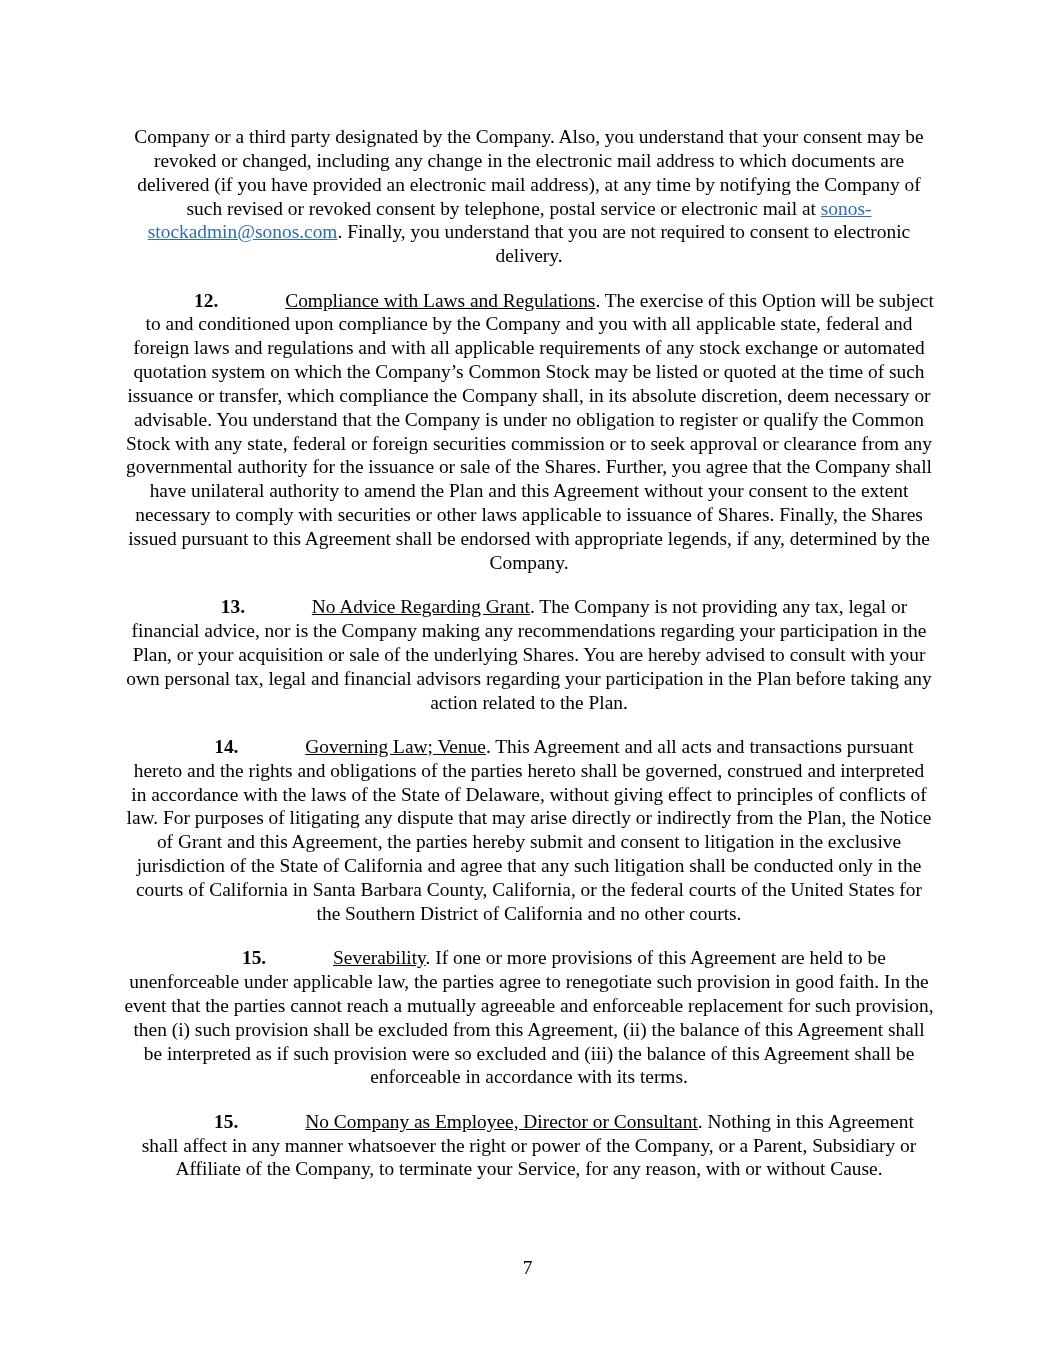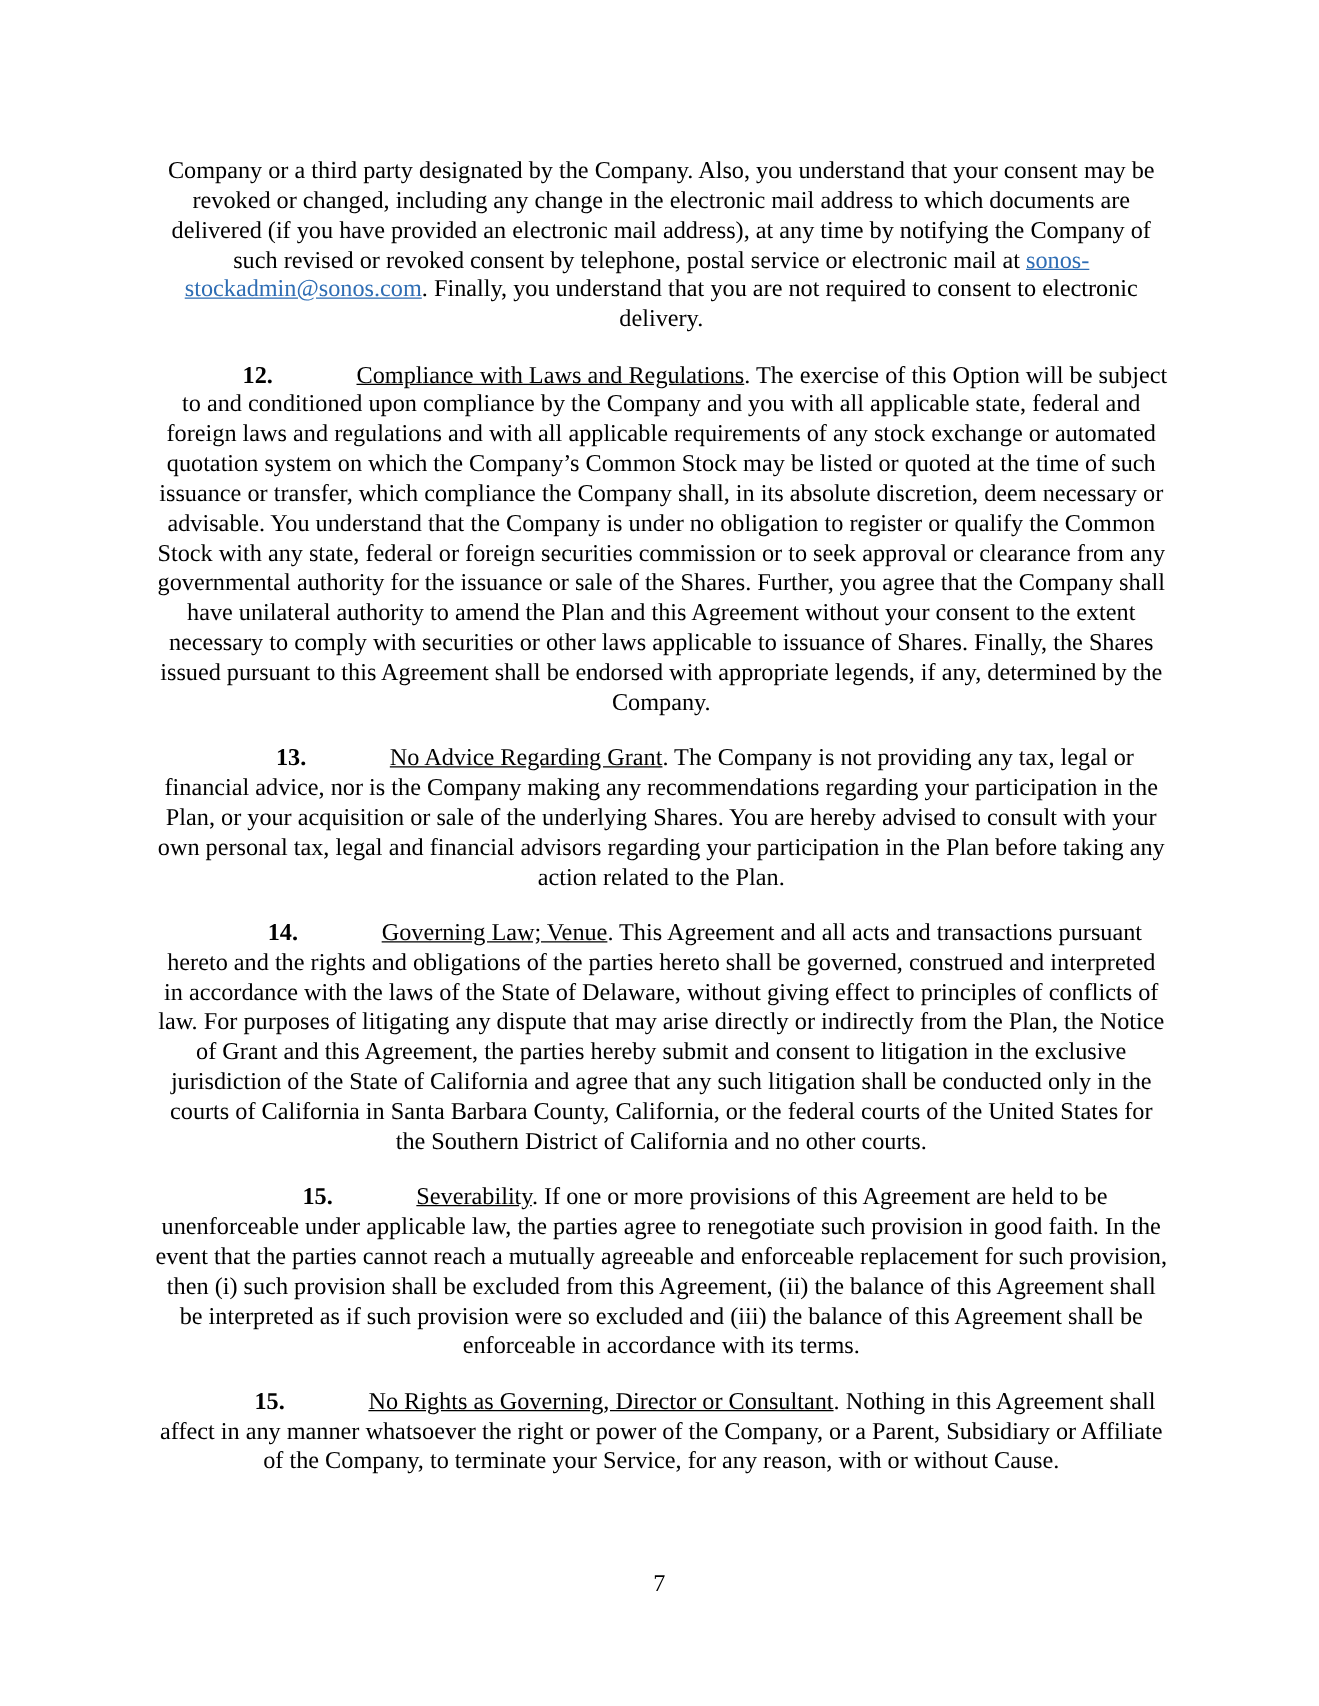--- a/index.html
+++ b/index.html
@@ -59,17 +59,17 @@
   <p class="para"><span>Company or a third party designated by the Company.  Also, you understand that your consent may be revoked or changed, including any change in the electronic mail address to which documents are delivered (if you have provided an electronic mail address), at any time by notifying the Company of such revised or revoked consent by telephone, postal service or electronic mail at </span><a class="link" href="mailto:sonos-stockadmin@sonos.com">sonos-stockadmin@sonos.com</a><span>.  Finally, you understand that you are not required to consent to electronic delivery.</span></p>
 
   <p class="para"><span class="num">12.</span><span class="heading">Compliance with Laws and Regulations</span><span>.  The exercise of this Option will be subject to and conditioned upon compliance by the Company and you with all applicable state, federal and foreign laws and regulations and with all applicable requirements of any stock exchange or automated quotation system on which the Company’s Common Stock may be listed or quoted at the time of such issuance or transfer, which compliance the Company shall, in its absolute discretion, deem necessary or advisable.  You understand that the Company is under no obligation to register or qualify the Common Stock with any state, federal or foreign securities commission or to seek approval or clearance from any governmental authority for the issuance or sale of the Shares.  Further, you agree that the Company shall have unilateral authority to amend the Plan and this Agreement without your consent to the extent necessary to comply with securities or other laws applicable to issuance of Shares.  Finally, the Shares issued pursuant to this Agreement shall be endorsed with appropriate legends, if any, determined by the Company.</span></p>
 
   <p class="para"><span class="num">13.</span><span class="heading">No Advice Regarding Grant</span><span>.  The Company is not providing any tax, legal or financial advice, nor is the Company making any recommendations regarding your participation in the Plan, or your acquisition or sale of the underlying Shares.  You are hereby advised to consult with your own personal tax, legal and financial advisors regarding your participation in the Plan before taking any action related to the Plan.</span></p>
 
   <p class="para"><span class="num">14.</span><span class="heading">Governing Law; Venue</span><span>.  This Agreement and all acts and transactions pursuant hereto and the rights and obligations of the parties hereto shall be governed, construed and interpreted in accordance with the laws of the State of Delaware, without giving effect to principles of conflicts of law.  For purposes of litigating any dispute that may arise directly or indirectly from the Plan, the Notice of Grant and this Agreement, the parties hereby submit and consent to litigation in the exclusive jurisdiction of the State of California and agree that any such litigation shall be conducted only in the courts of California in Santa Barbara County, California, or the federal courts of the United States for the Southern District of California and no other courts.</span></p>
 
   <p class="para"><span class="num">15.</span><span class="heading">Severability</span><span>.  If one or more provisions of this Agreement are held to be unenforceable under applicable law, the parties agree to renegotiate such provision in good faith.  In the event that the parties cannot reach a mutually agreeable and enforceable replacement for such provision, then (i) such provision shall be excluded from this Agreement, (ii) the balance of this Agreement shall be interpreted as if such provision were so excluded and (iii) the balance of this Agreement shall be enforceable in accordance with its terms.</span></p>
 
-  <p class="para"><span class="num">15.</span><span class="heading">No Rights as Governing, Director or Consultant</span><span>.  Nothing in this Agreement shall affect in any manner whatsoever the right or power of the Company, or a Parent, Subsidiary or Affiliate of the Company, to terminate your Service, for any reason, with or without Cause.</span></p>
+  <p class="para"><span class="num">15.</span><span class="heading">No Company as Employee, Director or Consultant</span><span>.  Nothing in this Agreement shall affect in any manner whatsoever the right or power of the Company, or a Parent, Subsidiary or Affiliate of the Company, to terminate your Service, for any reason, with or without Cause.</span></p>
 
 </div>
 
 <div class="page-number">7</div>
 
 </body></html>

